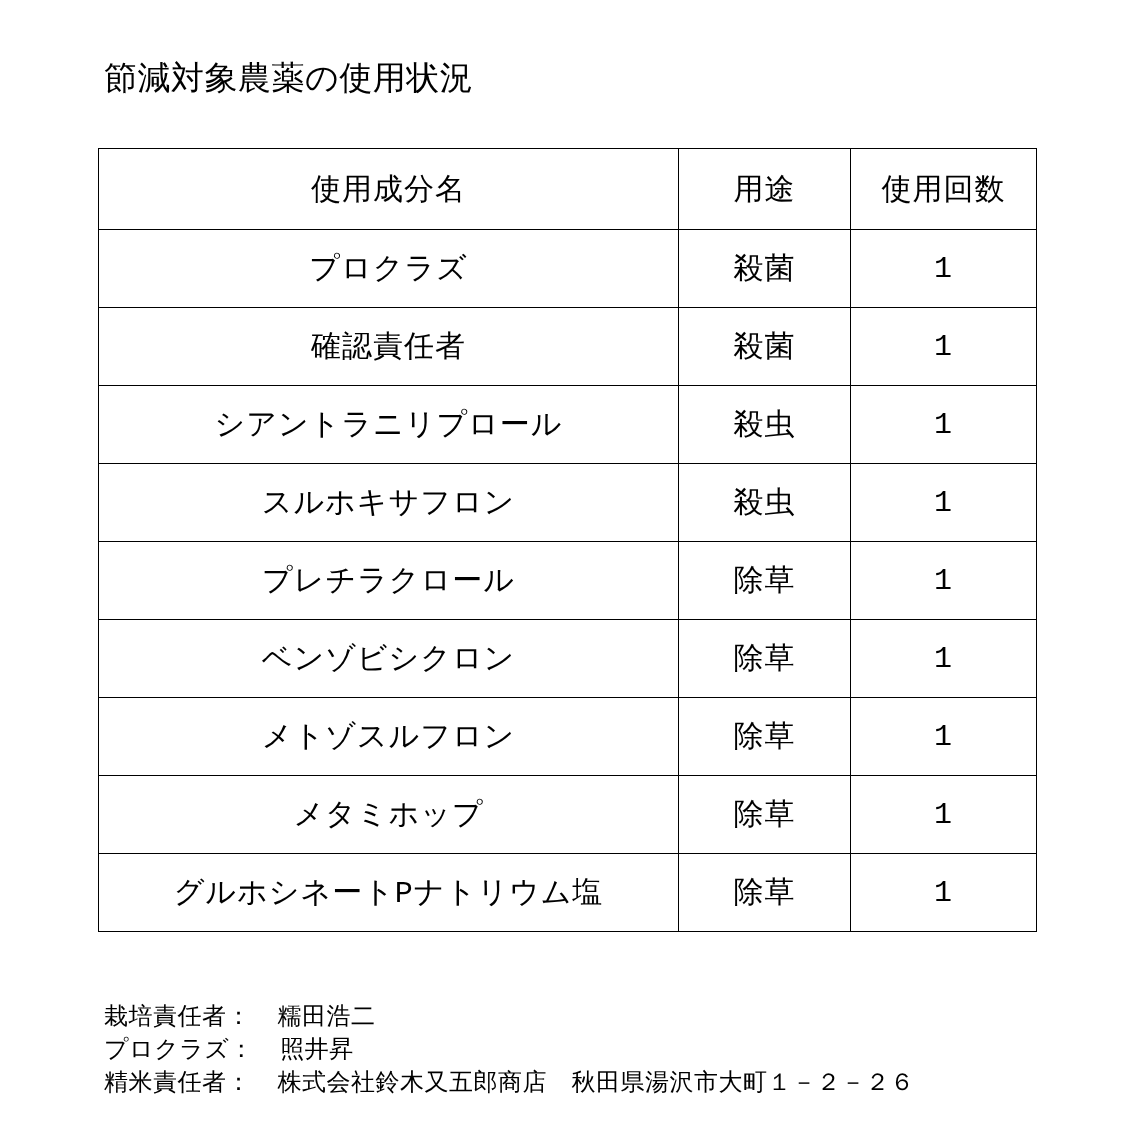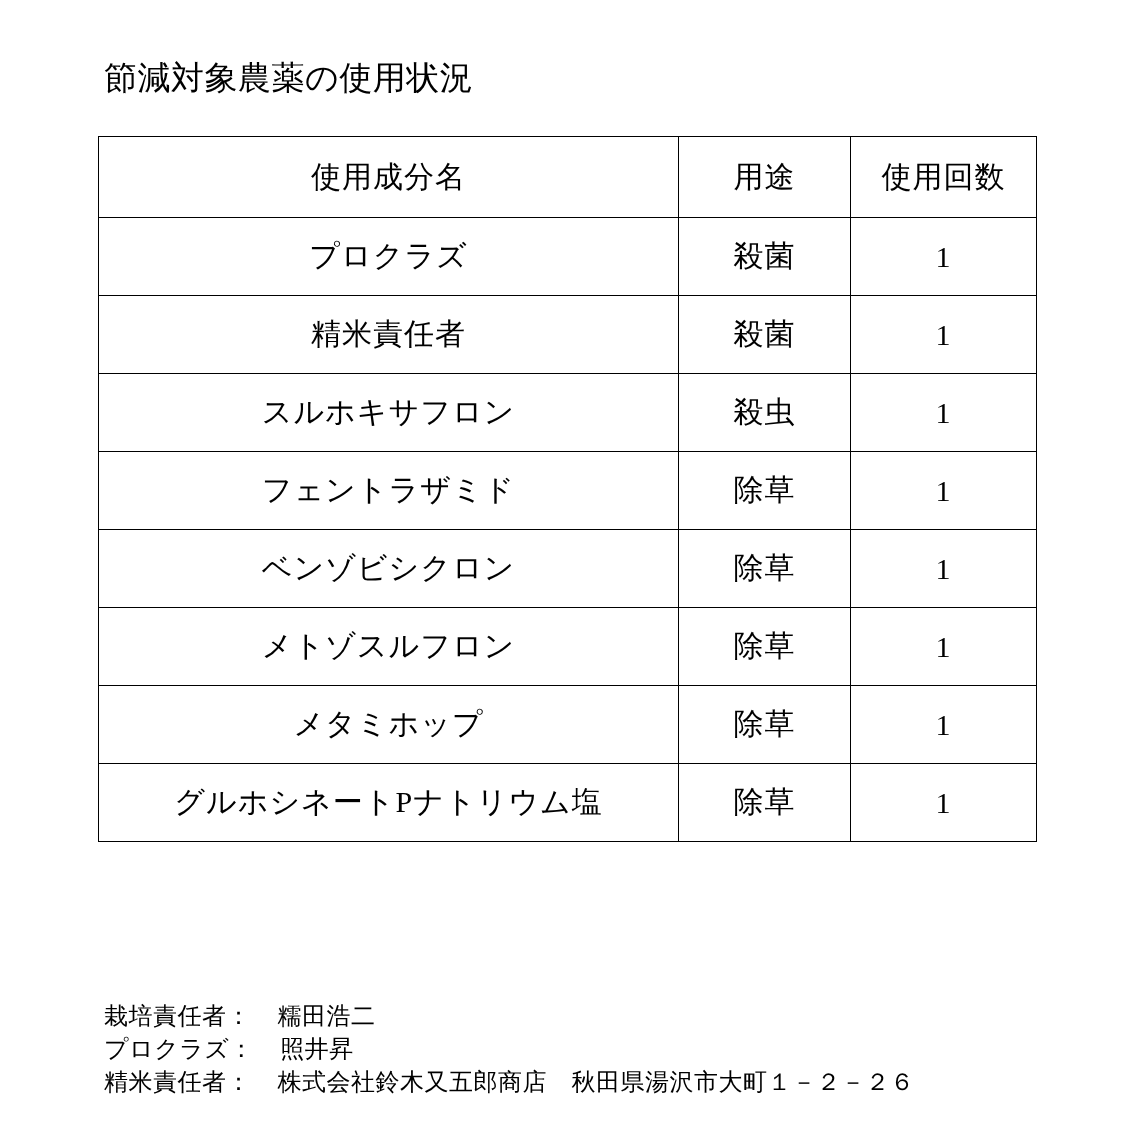--- a/index.html
+++ b/index.html
@@ -25,24 +25,25 @@
     left: 104px;
     top: 56px;
     font-size: 33px;
     line-height: 44px;
     letter-spacing: 0.5px;
     white-space: nowrap;
   }
   table.pesticide-table {
     position: absolute;
     left: 98px;
-    top: 136px;
+    top: 148px;
     width: 938px;
     border-collapse: collapse;
     table-layout: fixed;
+    font-family: Liberation Mono, monospace;
   }
   table.pesticide-table th,
   table.pesticide-table td {
     border: 1.6px solid #000000;
     text-align: center;
     vertical-align: middle;
     font-weight: normal;
     font-size: 30px;
     padding: 0;
     height: 77px;
@@ -102,31 +103,36 @@
         <th>使用回数</th>
       </tr>
     </thead>
     <tbody>
       <tr>
         <td class="ingredient">プロクラズ</td>
         <td class="purpose">殺菌</td>
         <td class="count">1</td>
       </tr>
       <tr>
-        <td class="ingredient">精米責任者</td>
+        <td class="ingredient">確認責任者</td>
         <td class="purpose">殺菌</td>
+        <td class="count">1</td>
+      </tr>
+      <tr>
+        <td class="ingredient">シアントラニリプロール</td>
+        <td class="purpose">殺虫</td>
         <td class="count">1</td>
       </tr>
       <tr>
         <td class="ingredient">スルホキサフロン</td>
         <td class="purpose">殺虫</td>
         <td class="count">1</td>
       </tr>
       <tr>
-        <td class="ingredient">フェントラザミド</td>
+        <td class="ingredient">プレチラクロール</td>
         <td class="purpose">除草</td>
         <td class="count">1</td>
       </tr>
       <tr>
         <td class="ingredient">ベンゾビシクロン</td>
         <td class="purpose">除草</td>
         <td class="count">1</td>
       </tr>
       <tr>
         <td class="ingredient">メトゾスルフロン</td>

